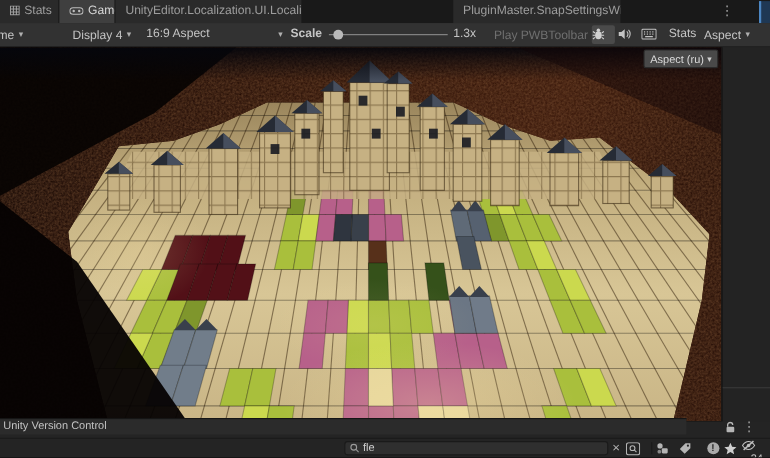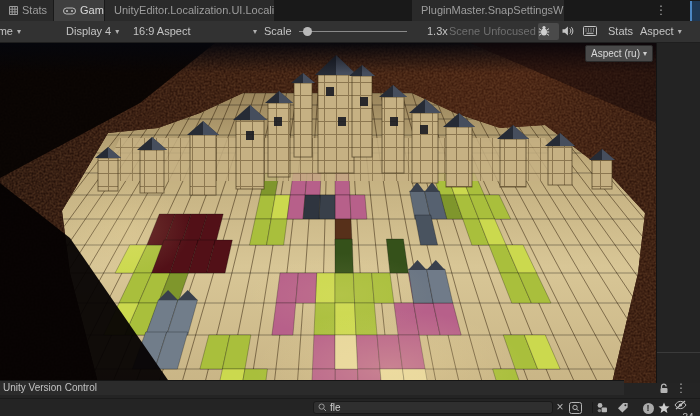--- a/index.html
+++ b/index.html
@@ -84,27 +84,27 @@
   <div class="gtoolbar">
     <div class="gt" style="left:-17px;">
       <span>Game</span><span class="arrow">▾</span>
     </div>
     <div class="gt" style="left:66px;">
       <span>Display 4</span><span class="arrow">▾</span>
     </div>
     <div class="gt" style="left:133px;width:128px;">
       <span>16:9 Aspect</span><span class="arrow" style="position:absolute;right:4px;">▾</span>
     </div>
-    <div class="gt" style="left:264px;">Scale</div>
+    <div class="gt" style="left:264px;font-weight:bold;">Scale</div>
     <div class="slider-track" style="left:299px;width:108px;">
       <div class="slider-knob" style="left:4px;"></div>
     </div>
-    <div class="gt" style="left:427px;">1.3x</div>
+    <div class="gt" style="left:412px;">1.3x</div>
     <div class="gt dim" style="left:449px;">
-      <span>Scene Unfocused</span><span class="arrow dim">▾</span>
+      <span>Play PWBToolbar</span><span class="arrow dim">▾</span>
     </div>
     <div class="tbtn pressed" style="left:538px;width:21px;">
       <svg width="12" height="12" style="margin-top:2px;">
           <ellipse cx="6" cy="7" rx="3" ry="3.6" fill="#d0d0d0"></ellipse>
           <circle cx="6" cy="2.6" r="1.6" fill="#d0d0d0"></circle>
           <path d="M3 5L1 3.6 M3 7H.8 M3 9l-2 1.4 M9 5l2-1.4 M9 7h2.2 M9 9l2 1.4" stroke="#d0d0d0" stroke-width="1" fill="none"></path>
         </svg>
     </div>
     <div class="tbtn" style="left:561px;width:21px;">
       <svg width="13" height="12" style="margin-top:2px;">

